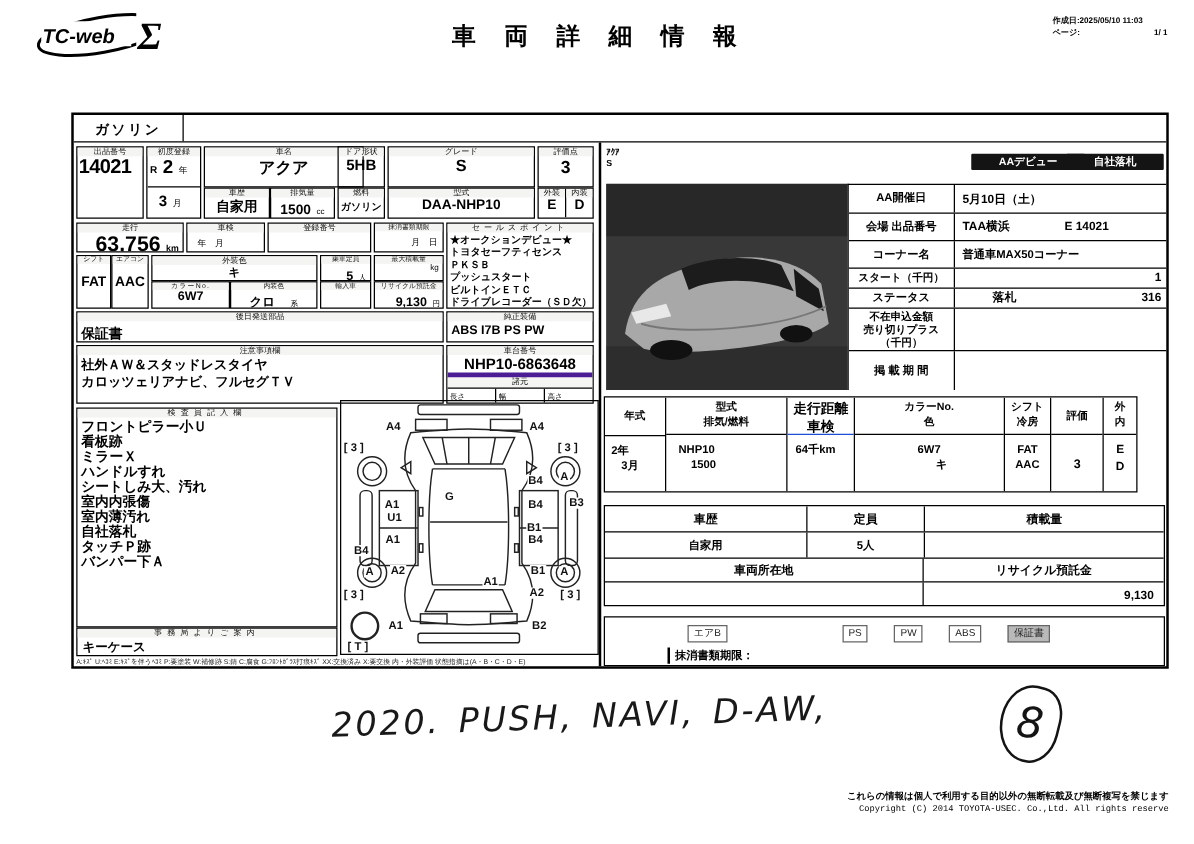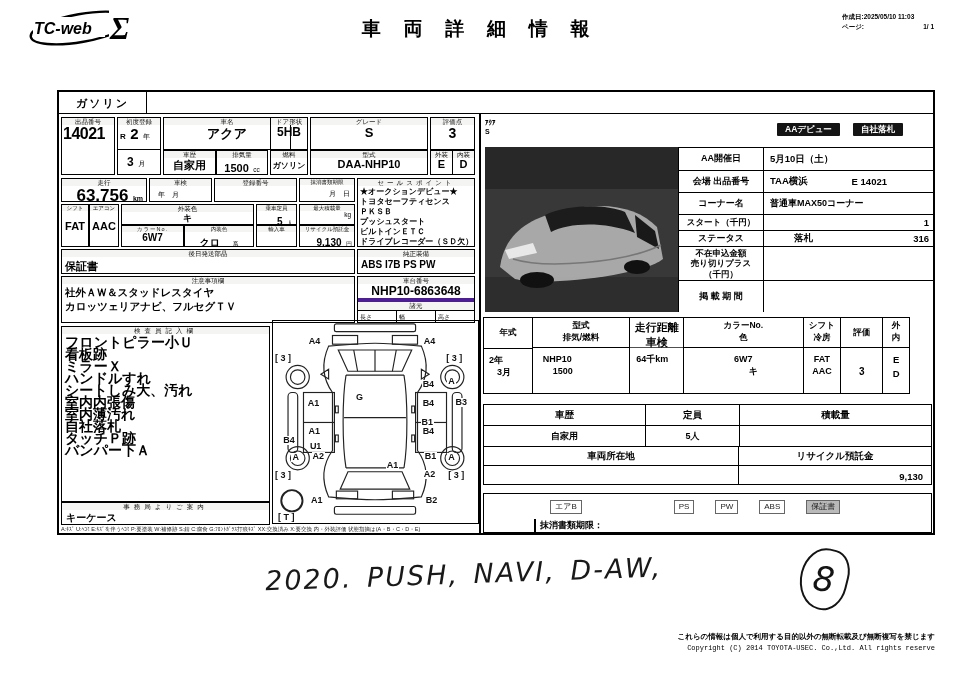--- a/index.html
+++ b/index.html
@@ -5,21 +5,21 @@
 html,body{margin:0;padding:0;background:#fff}
 #page{position:relative;width:955px;height:675px;background:#fff;color:#000;
 font-family:"Liberation Sans",sans-serif;overflow:hidden}
 .abs{position:absolute}
 .c{position:absolute;border:1px solid #000;box-sizing:border-box;overflow:hidden}
 .nb{position:absolute;box-sizing:border-box;overflow:hidden}
 .h{font-size:6.5px;line-height:1.15;text-align:center;color:#111;white-space:nowrap;background:#f4f4f2}
 .v{font-weight:bold;color:#000}
 .ctr{text-align:center}
 .dmark{position:absolute;font-size:9px;font-weight:bold;line-height:1;background:#fff;padding:0 1px;color:#111}
-.badge-dark{background:#141414;color:#fff;font-size:8.5px;font-weight:bold;padding:2px 8px;line-height:1;border-radius:1px}
+.badge-dark{background:#141414;color:#fff;font-size:8.5px;font-weight:bold;padding:2px 22px;line-height:1;border-radius:1px}
 .eqb{border:1px solid #666;font-size:8px;padding:1px 4px;line-height:1.2;color:#222;background:#fff}
 .eqb.filled{background:#b9b9b9}
 .arow{display:flex;border-bottom:1px solid #000;box-sizing:border-box}
 .alab{width:84px;border-right:1px solid #000;display:flex;align-items:center;justify-content:center;
 font-size:9px;font-weight:bold;text-align:center;white-space:pre-line;line-height:1.25}
 .aval{flex:1;display:flex;align-items:center;font-size:9.5px;font-weight:bold;padding:0 6px;justify-content:space-between}
 .scol{border-right:1px solid #000;box-sizing:border-box;display:flex;flex-direction:column;align-items:center;justify-content:center;line-height:1.35}
 .hw{font-family:"DejaVu Sans",sans-serif;font-style:italic}
 </style>
 </head>
@@ -202,21 +202,21 @@
       <div class="h">諸元</div>
       <div style="display:flex;height:14px;border-top:1px solid #000">
         <div style="flex:1;border-right:1px solid #000;font-size:6px;padding:2px 0 0 2px">長さ</div>
         <div style="flex:1;border-right:1px solid #000;font-size:6px;padding:2px 0 0 2px">幅</div>
         <div style="flex:1;font-size:6px;padding:2px 0 0 2px">高さ</div>
       </div>
     </div>
 
     <div class="c" style="left:2px;top:234px;width:209px;height:176px">
       <div class="h" style="letter-spacing:4px">検査員記入欄</div>
-      <div style="font-size:14px;font-weight:bold;line-height:12px;padding:2px 0 0 3px">
+      <div style="font-size:11px;font-weight:bold;line-height:12px;padding:2px 0 0 3px">
           <div>フロントピラー小Ｕ</div>
           <div>看板跡</div>
           <div>ミラーＸ</div>
           <div>ハンドルすれ</div>
           <div>シートしみ大、汚れ</div>
           <div>室内内張傷</div>
           <div>室内薄汚れ</div>
           <div>自社落札</div>
           <div>タッチＰ跡</div>
           <div>バンパー下Ａ</div>
@@ -268,21 +268,21 @@
           <span class="dmark" style="left: 17%; top: 8%;">A4</span>
           <span class="dmark" style="left: 73%; top: 8%;">A4</span>
           <span class="dmark" style="left: 0.5%; top: 16.5%;">[ 3 ]</span>
           <span class="dmark" style="left: 84%; top: 16.5%;">[ 3 ]</span>
           <span class="dmark" style="left: 72.5%; top: 29%;">B4</span>
           <span class="dmark" style="left: 85%; top: 27.5%;">A</span>
           <span class="dmark" style="left: 40%; top: 35.5%;">G</span>
           <span class="dmark" style="left: 16.5%; top: 38.5%;">A1</span>
           <span class="dmark" style="left: 72.5%; top: 38.5%;">B4</span>
           <span class="dmark" style="left: 88.5%; top: 38%;">B3</span>
-          <span class="dmark" style="left: 17.5%; top: 44%; margin-top: 32px;">U1</span>
+          <span class="dmark" style="left: 17.5%; top: 44%;">U1</span>
           <span class="dmark" style="left: 72%; top: 48%;">B1</span>
           <span class="dmark" style="left: 16.8%; top: 52.5%;">A1</span>
           <span class="dmark" style="left: 72.5%; top: 52.5%;">B4</span>
           <span class="dmark" style="left: 4.5%; top: 57%;">B4</span>
           <span class="dmark" style="left: 9%; top: 65.5%;">A</span>
           <span class="dmark" style="left: 18.8%; top: 65%;">A2</span>
           <span class="dmark" style="left: 73.5%; top: 65%;">B1</span>
           <span class="dmark" style="left: 85%; top: 65.5%;">A</span>
           <span class="dmark" style="left: 55%; top: 69.5%;">A1</span>
           <span class="dmark" style="left: 73%; top: 74%;">A2</span>

